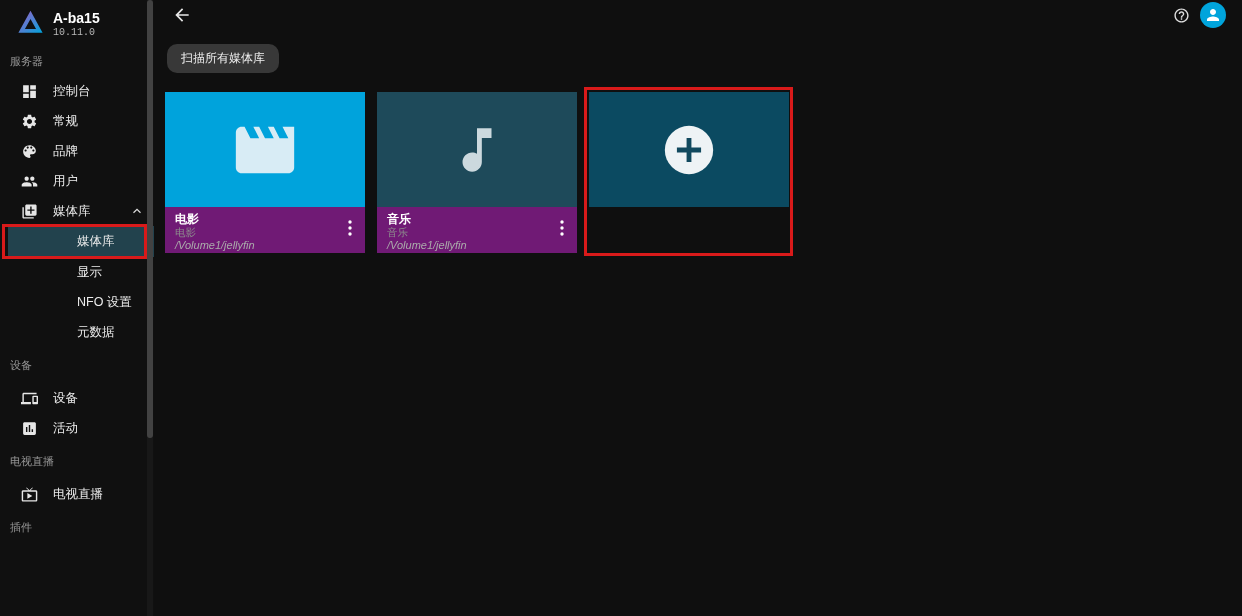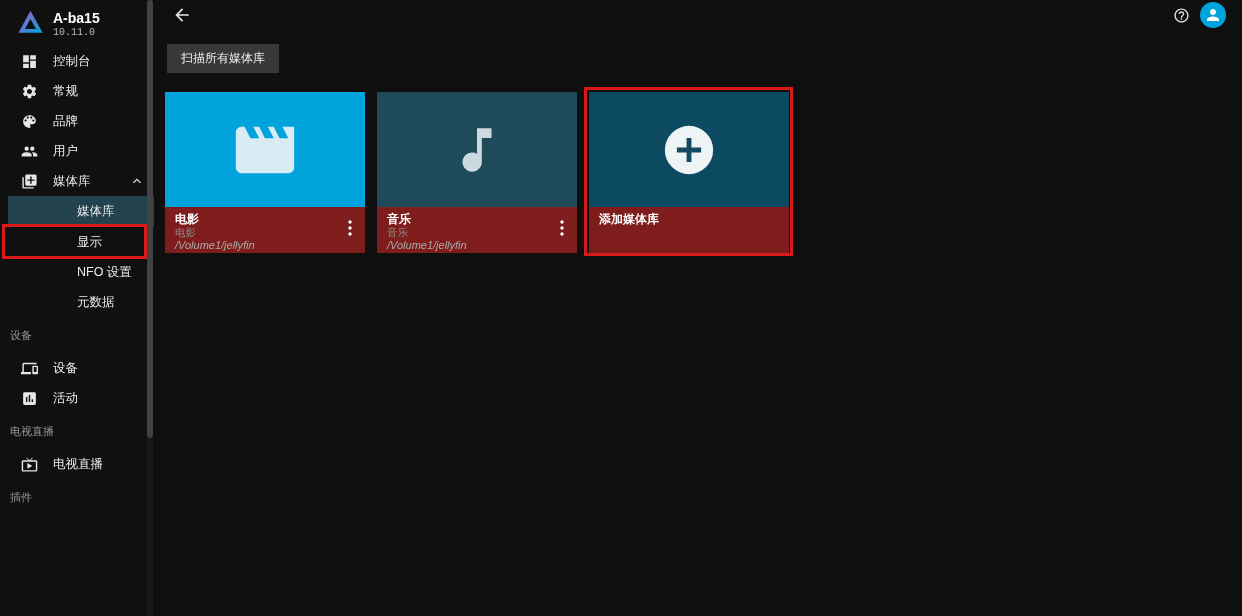--- a/index.html
+++ b/index.html
@@ -32,26 +32,26 @@
   .main { position:absolute; left:156px; top:0; width:1086px; height:616px; background:#0f0f0f; }
   .main-header { height:30px; display:flex; align-items:center; padding:0 16px; }
   .back-btn { width:20px; height:20px; cursor:pointer; }
   .back-btn svg { width:20px; height:20px; fill:#e8e8e8; }
   .header-right { margin-left:auto; display:flex; align-items:center; gap:10px; }
   .help-btn { width:17px; height:17px; cursor:pointer; }
   .help-btn svg { width:17px; height:17px; fill:#dedede; }
   .avatar { width:26px; height:26px; border-radius:50%; display:flex; align-items:center; justify-content:center; cursor:pointer; }
   .avatar svg { width:18px; height:18px; fill:#fff; }
   .scan-btn { margin:14px 0 0 11px; height:29px; padding:0 14px; background:#383838; border:none;
-    border-radius:0; color:#f0f0f0; font-size:12px; font-family:inherit; cursor:pointer; }
+    border-radius:10px; color:#f0f0f0; font-size:12px; font-family:inherit; cursor:pointer; }
   .cards { display:flex; gap:12px; margin:19px 0 0 9px; }
   .card { width:200px; cursor:pointer; }
   .tile { height:115px; display:flex; align-items:center; justify-content:center; }
   .tile svg.big { width:70px; height:70px; }
-  .card-footer { position:relative; height:46px; background:#7f1d1d; padding:5px 10px; }
+  .card-footer { position:relative; height:46px; background:#701a75; padding:5px 10px; }
   .card-title { font-size:12px; font-weight:700; color:#fff; line-height:14px; white-space:nowrap; }
   .card-subtitle { font-size:10.5px; color:#8d8d8d; line-height:12px; }
   .card-path { font-size:11px; color:#ababab; line-height:14px;font-style:italic; }
   .kebab { position:absolute; right:8px; top:11px; width:14px; height:20px; cursor:pointer; display:flex; align-items:center; justify-content:center; }
   .kebab svg { width:4px; height:16px; fill:#fff; }
   
   .annotation { position:absolute; border:3px solid #d91a1a; pointer-events:none; }
   .ann-sidebar { left:2px; top:224px; width:145px; height:35px; }
   .ann-card { left:584px; top:87px; width:209px; height:169px; }
 </style>
@@ -70,20 +70,21 @@
         </linearGradient>
           </defs>
         <path fill="url(#jfg)" fill-rule="evenodd" d="M12 2.2 L22 20.5 H2 Z M12 9.2 L16.6 17.4 H7.4 Z"></path>
       </svg>
       <div class="side-header-text">
         <div class="server-name">A-ba15</div>
         <div class="server-version">10.11.0</div>
       </div>
     </div>
 
+    <div class="section-label">服务器</div>
 
     <div class="nav-item">
       <span class="nav-icon">
           <svg viewBox="0 0 24 24">
             <path d="M3 13h8V3H3v10zm0 8h8v-6H3v6zm10 0h8V11h-8v10zm0-18v6h8V3h-8z"></path>
           </svg>
         </span>
       <span class="nav-label">控制台</span>
     </div>
     <div class="nav-item">
@@ -229,23 +230,20 @@
         </div>
       </div>
 
       <div class="card">
         <div class="tile" style="background-color: rgb(11, 74, 97);">
           <svg class="big" viewBox="0 0 24 24" style="width:58px;height:58px;">
               <circle cx="12" cy="12" r="10" fill="#eef3f5"></circle>
               <path d="M13 7h-2v4H7v2h4v4h2v-4h4v-2h-4V7z" fill="#11495e"></path>
             </svg>
         </div>
-        <div class="card-footer">
-          <div class="card-title">添加媒体库</div>
-        </div>
       </div>
     </div>
   </main>
 
   <div class="annotation ann-sidebar" style="border-color: rgb(217, 26, 26);"></div>
   <div class="annotation ann-card" style="border-color: rgb(217, 26, 26);"></div>
 
 </div>
 
 </body></html>

